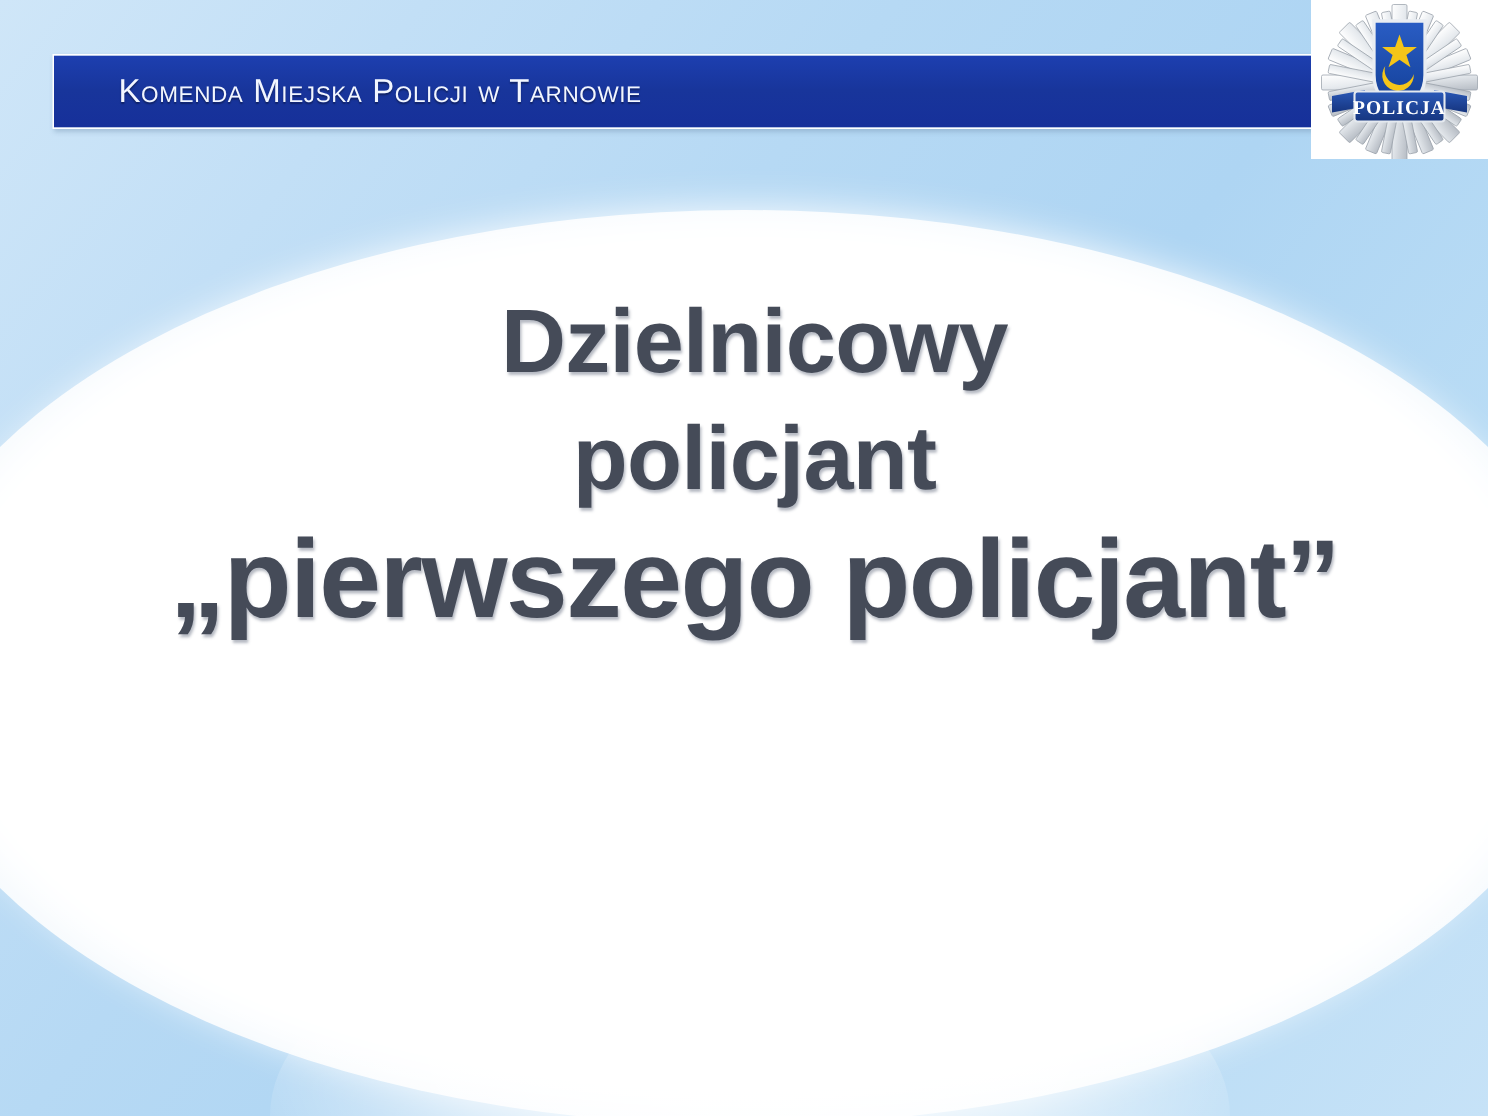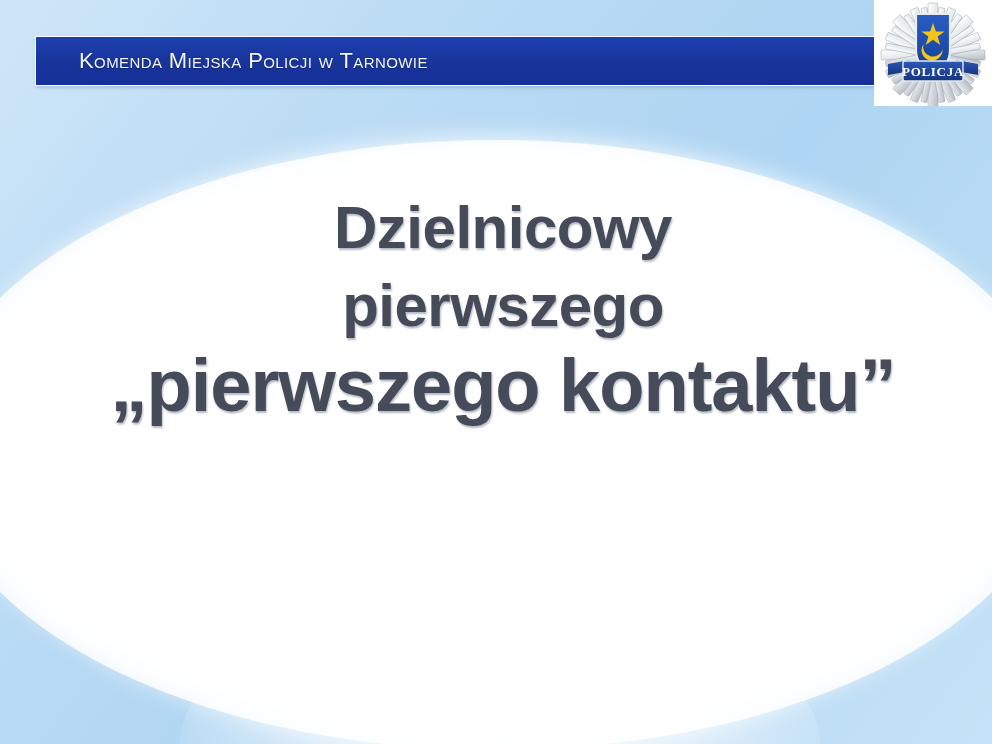--- a/index.html
+++ b/index.html
@@ -203,17 +203,17 @@
         <path d="M -45 -9 L -23 -13 L -23 -2 L -45 2 Z" fill="url(#bannerG)"></path>
         <path d="M 45 -9 L 23 -13 L 23 -2 L 45 2 Z" fill="url(#bannerG)"></path>
         <rect x="-30" y="-12" width="60" height="20" rx="2" fill="url(#bannerG)" stroke="#e4e9ef" stroke-width="1.4"></rect>
         <text x="0" y="3" text-anchor="middle" font-family="Liberation Serif, serif" font-size="13" font-weight="bold" letter-spacing="0.7" fill="#ffffff">POLICJA</text>
       </g>
     </svg>
   </div>
 
   <div class="title-block">
     <div class="title-line line-1">Dzielnicowy</div>
-    <div class="title-line line-2">pierwszego</div>
-    <div class="title-line line-3">„pierwszego kontaktu”</div>
+    <div class="title-line line-2">policjant</div>
+    <div class="title-line line-3">„pierwszego policjant”</div>
   </div>
 
 </div>
 
 </body></html>

